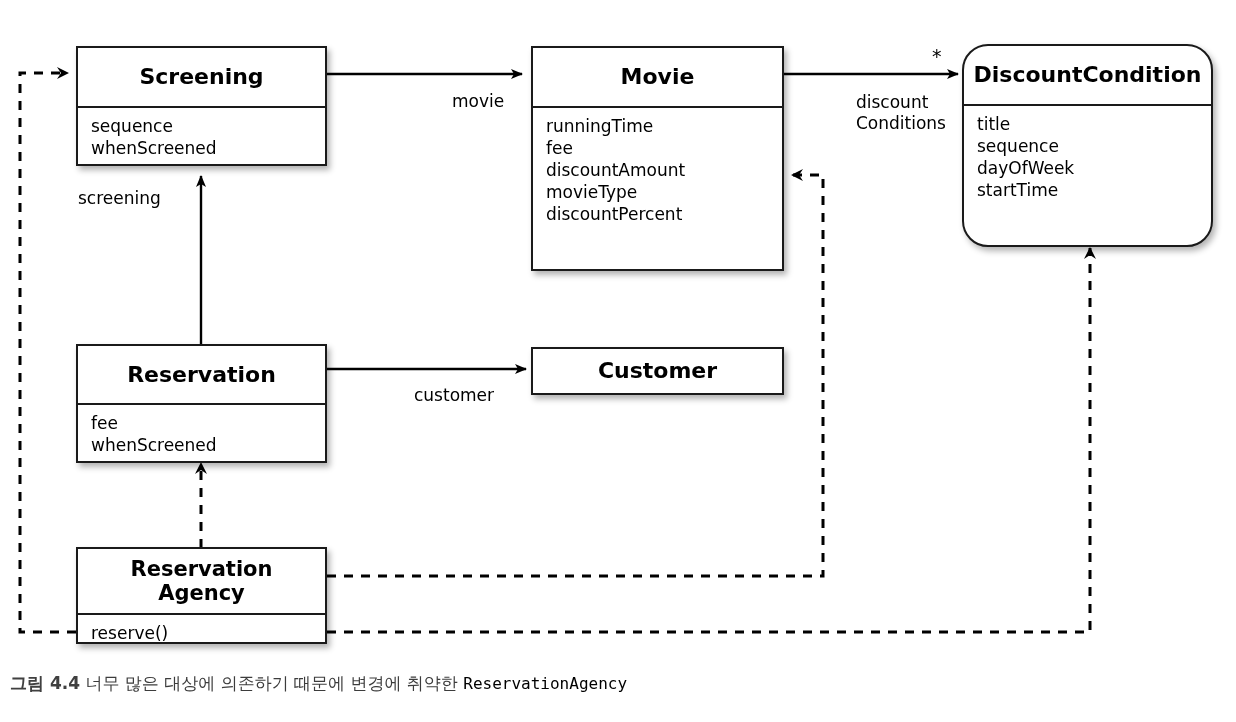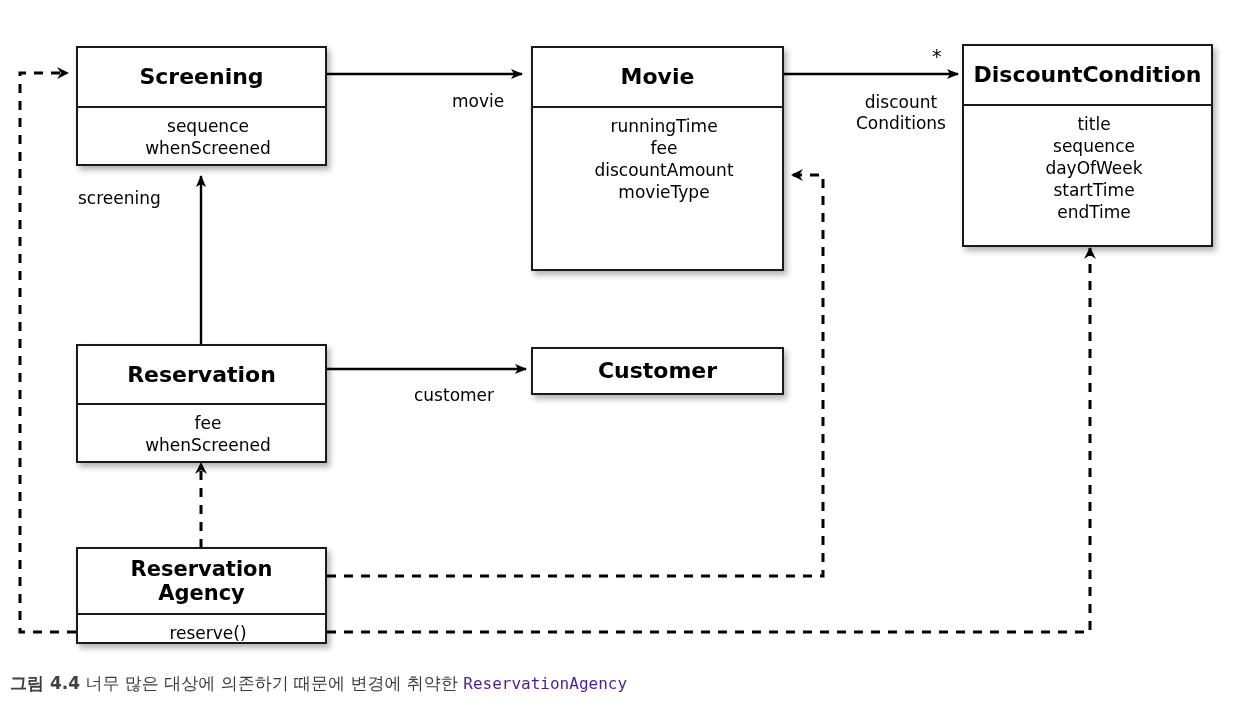--- a/index.html
+++ b/index.html
@@ -48,21 +48,21 @@
     font-size: 0;
     line-height: 0;
   }
   .uml-attrs {
     box-sizing: border-box;
     padding: 7px 0 7px 13px;
     font-size: 17px;
     line-height: 1.30;
     color: #000000;
   }
-  .uml-attrs div { white-space: nowrap; text-align: center; }
+  .uml-attrs div { white-space: nowrap; }
 
   
   .edge-label {
     position: absolute;
     font-size: 17px;
     color: #000000;
     line-height: 1.22;
     white-space: pre-line;
     z-index: 6;
   }
@@ -91,21 +91,21 @@
     font-size: 17px;
     color: #3c3c3c;
     white-space: nowrap;
   }
   #caption .fig-num {
     font-weight: bold;
   }
   #caption .fig-mono {
     font-family: "DejaVu Sans Mono", "Liberation Mono", monospace;
     font-size: 16px;
-    color: #4c1d95;
+    color: #000000;
   }
 </style>
 </head>
 <body>
 
 <div id="stage">
 
   <svg id="wires" viewBox="0 0 1236 722" width="1236" height="722" aria-hidden="true">
     <defs>
       <marker id="solidArrow" markerWidth="13" markerHeight="13" refX="11" refY="5" orient="auto" markerUnits="userSpaceOnUse">
@@ -151,32 +151,32 @@
   </div>
 
   <div class="uml-box" style="left:531px; top:46px; width:253px; height:225px;">
     <div class="uml-title" style="height:58px;">Movie</div>
     <div class="uml-divider"></div>
     <div class="uml-attrs">
       <div>runningTime</div>
       <div>fee</div>
       <div>discountAmount</div>
       <div>movieType</div>
-    </div>
-  </div>
-
-  <div class="uml-box" style="left:962px; top:44px; width:251px; height:203px;">
+      <div>discountPercent</div>
+    </div>
+  </div>
+
+  <div class="uml-box" style="left:962px; top:44px; width:251px; height:203px;border-radius:26px;">
     <div class="uml-title" style="height:58px;">DiscountCondition</div>
     <div class="uml-divider"></div>
     <div class="uml-attrs">
       <div>title</div>
       <div>sequence</div>
       <div>dayOfWeek</div>
       <div>startTime</div>
-      <div>endTime</div>
     </div>
   </div>
 
   <div class="uml-box" style="left:76px; top:344px; width:251px; height:119px;">
     <div class="uml-title" style="height:57px;">Reservation</div>
     <div class="uml-divider"></div>
     <div class="uml-attrs">
       <div>fee</div>
       <div>whenScreened</div>
     </div>
@@ -190,21 +190,21 @@
     <div class="uml-title" style="height:64px; font-size:21px;">Reservation
 Agency</div>
     <div class="uml-divider"></div>
     <div class="uml-attrs" style="padding-bottom:5px;">
       <div>reserve()</div>
     </div>
   </div>
 
   <div class="edge-label" style="left:452px; top:91px;">movie</div>
 
-  <div class="edge-label" style="left:856px; top:92px; text-align:center;">discount
+  <div class="edge-label" style="left:856px; top:92px; text-align:left;">discount
 Conditions</div>
 
   <div class="multiplicity" style="left:932px; top:45px;">*</div>
 
   <div class="edge-label" style="left:78px; top:188px;">screening</div>
 
   <div class="edge-label" style="left:414px; top:385px;">customer</div>
 
   <div id="caption">
     <span class="fig-num" style="color:#404040;">그림 4.4</span><span> 너무 많은 대상에 의존하기 때문에 변경에 취약한 </span><span class="fig-mono">ReservationAgency</span>

